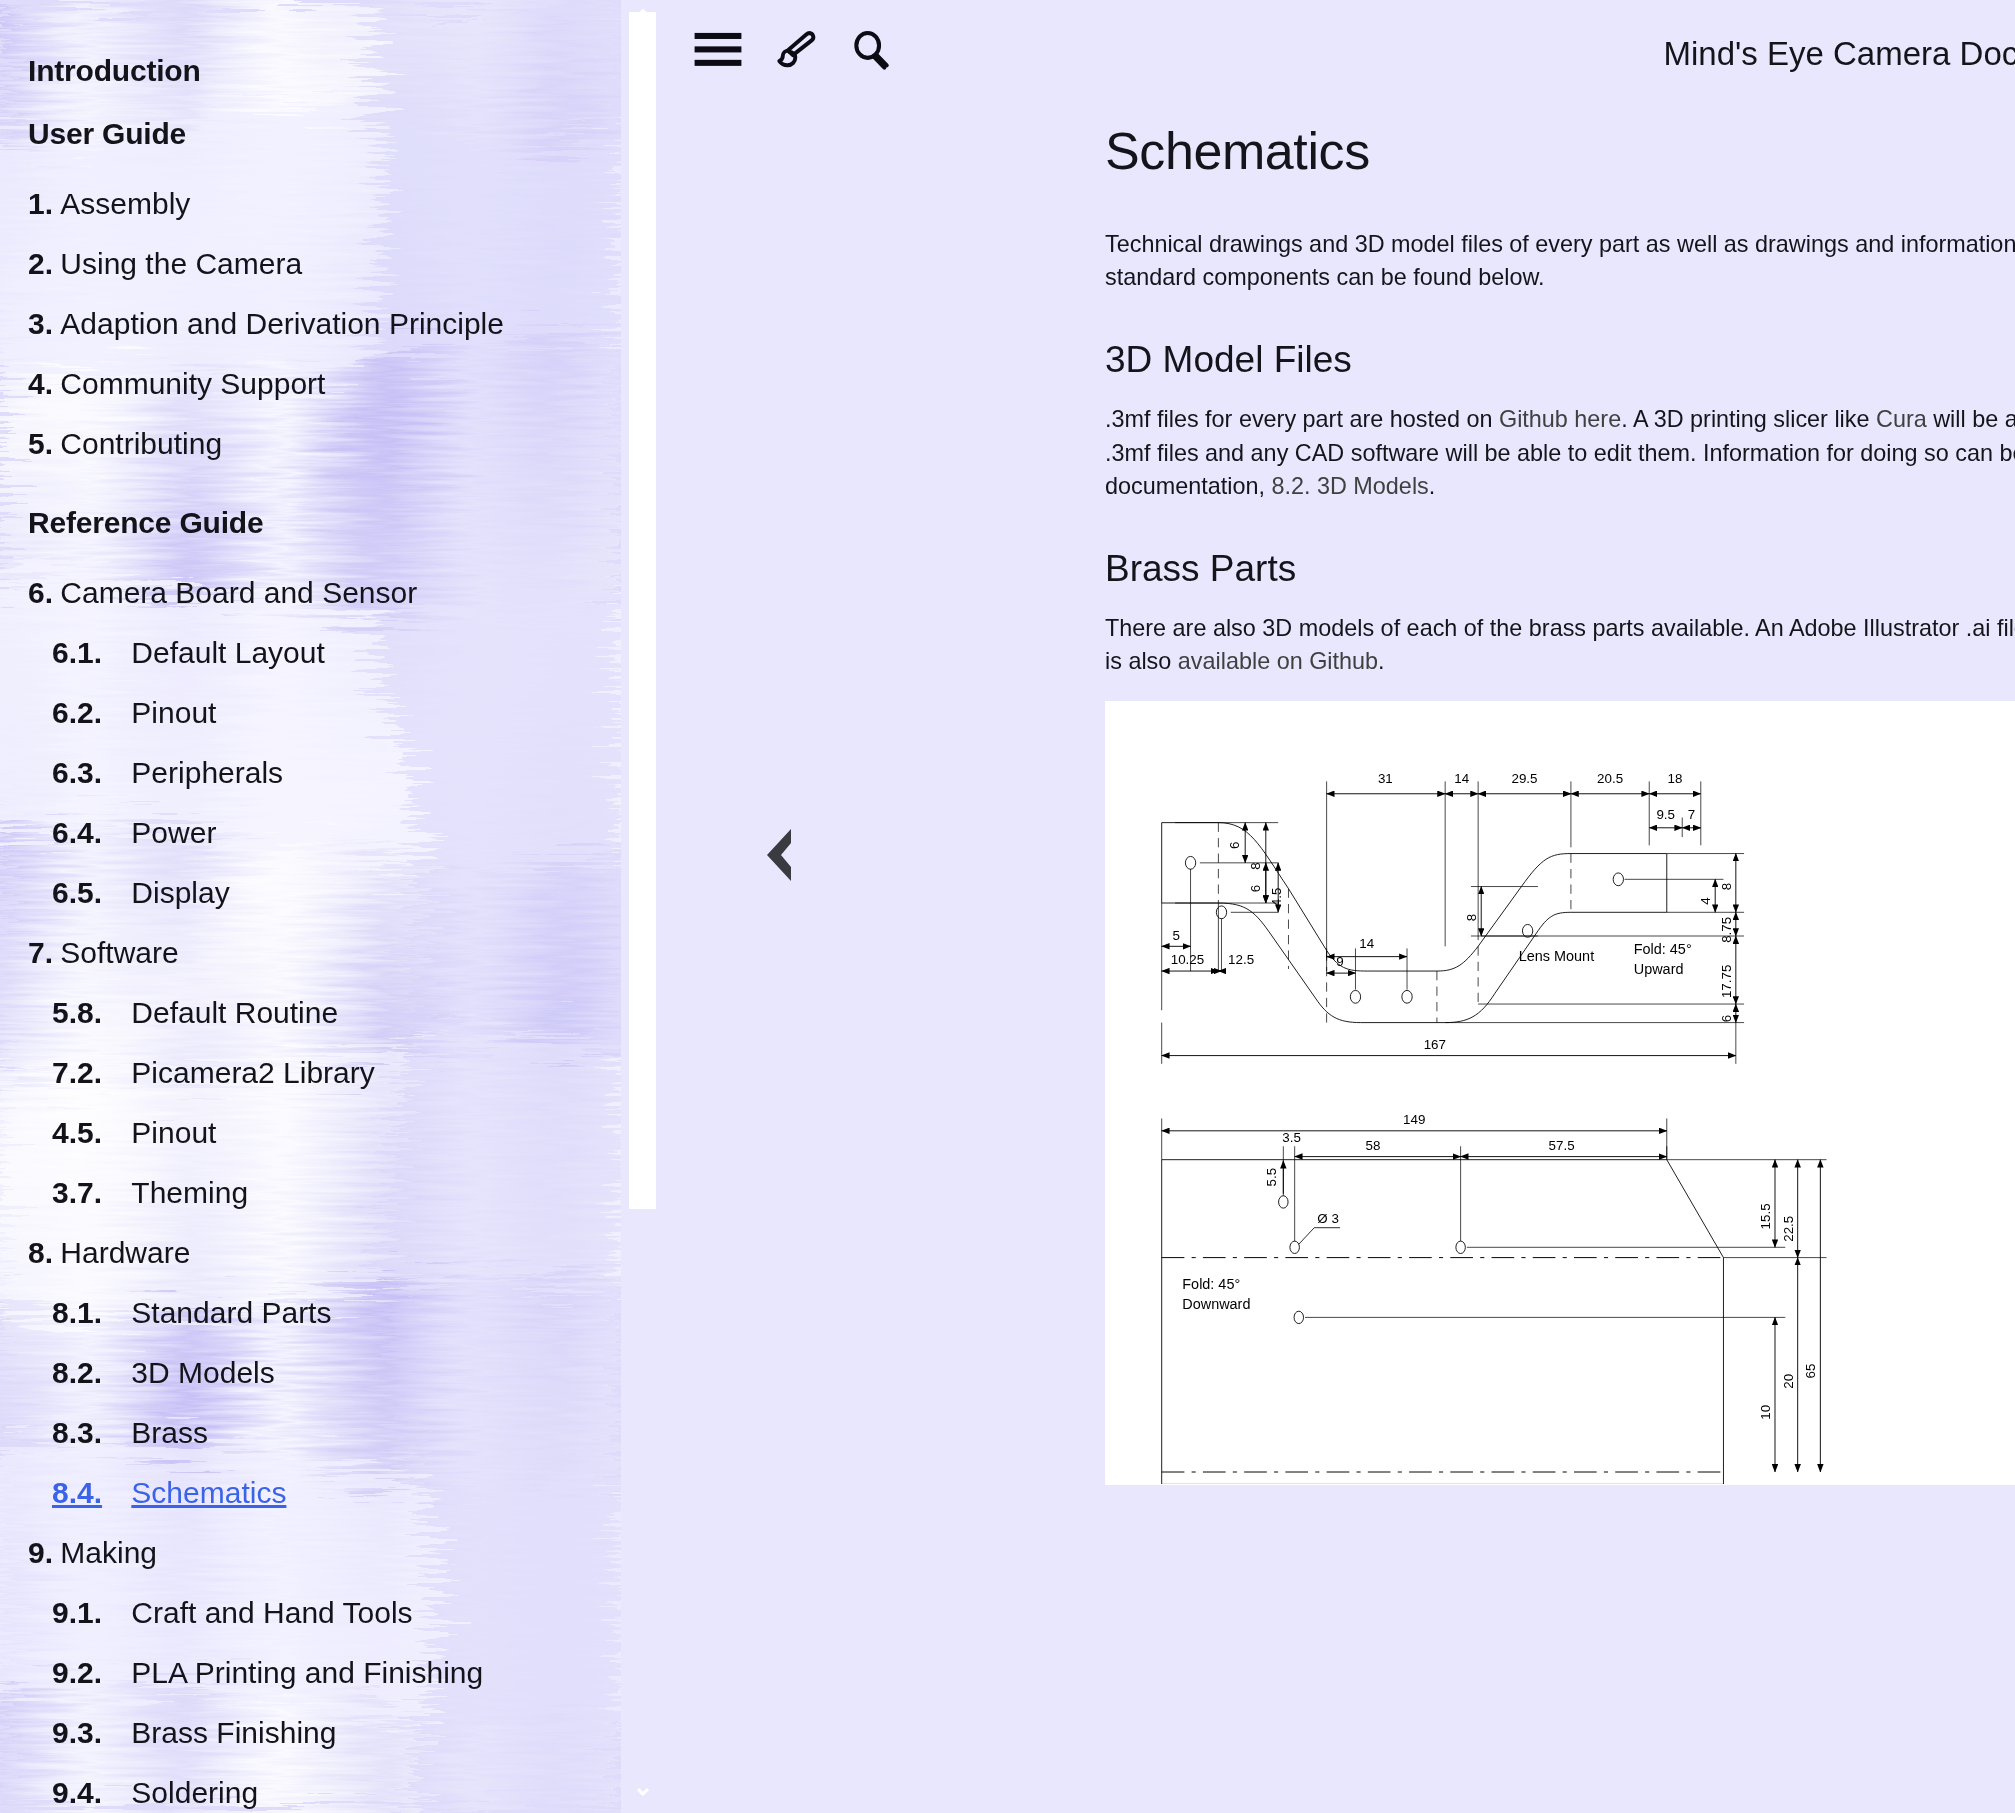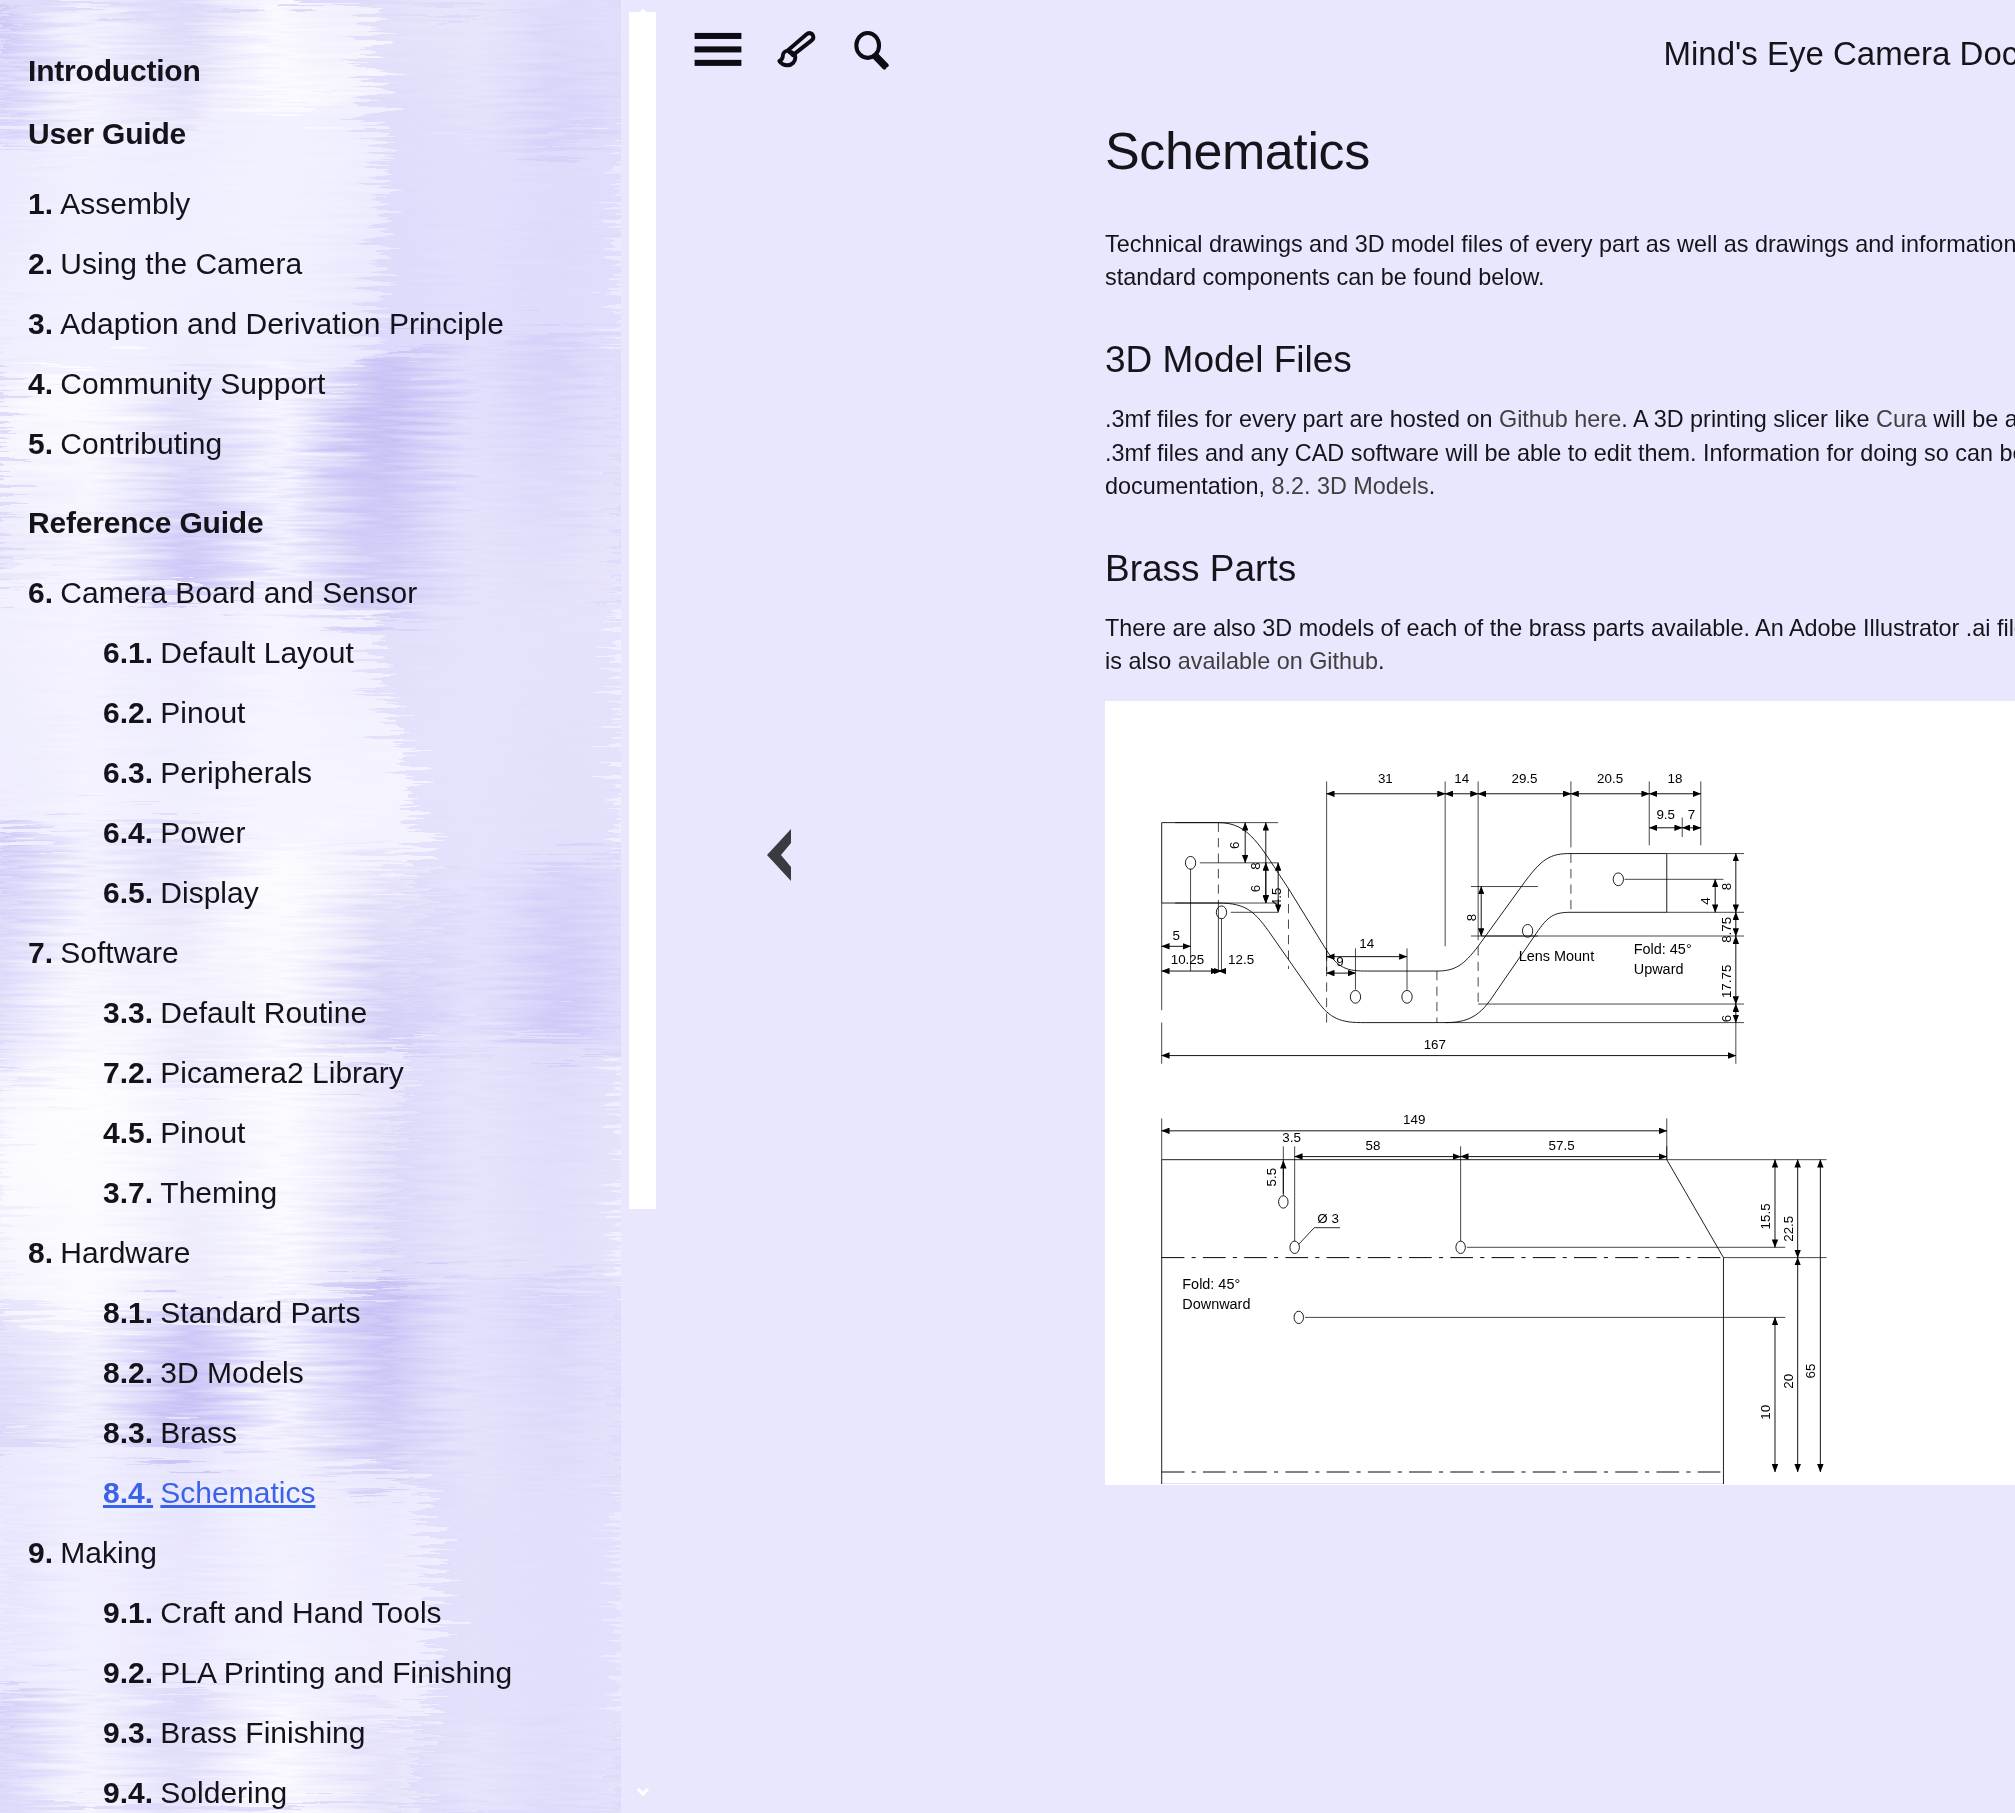--- a/index.html
+++ b/index.html
@@ -31,21 +31,21 @@
   .nav-gap-sm { height:33px; }
   .nav-gap-md { height:40px; }
   .nav-item {
     display:flex; align-items:baseline;
     font-size:30px; line-height:1; color:#14131a;
     margin:0 0 0 4px; padding:0; white-space:nowrap;
     height:60px;
   }
   .nav-item .num { font-weight:700; margin-right:7.3px; }
   .nav-item .lbl { font-weight:400; }
-  .nav-item.lvl2 { margin-left:79px; }
+  .nav-item.lvl2 { margin-left:28px;gap:22px; }
   .nav-item.active .num, .nav-item.active .lbl { color:#3b63e8;text-decoration:underline; }
 
   .sb-chevron {
     position:absolute; z-index:4; left:631px;
     width:24px; height:24px; color:#ffffff;
     font-size:25px; line-height:24px; text-align:center;
     font-weight:700;
   }
   .sb-chevron.up { top:7.3px; }
   .sb-chevron.down { top:1774px; }
@@ -187,21 +187,21 @@
       </div>
       <div class="nav-item lvl2">
         <span class="num">6.5.</span>
         <span class="lbl">Display</span>
       </div>
       <div class="nav-item">
         <span class="num">7.</span>
         <span class="lbl">Software</span>
       </div>
       <div class="nav-item lvl2">
-        <span class="num">3.3.</span>
+        <span class="num">5.8.</span>
         <span class="lbl">Default Routine</span>
       </div>
       <div class="nav-item lvl2">
         <span class="num">7.2.</span>
         <span class="lbl">Picamera2 Library</span>
       </div>
       <div class="nav-item lvl2">
         <span class="num">4.5.</span>
         <span class="lbl">Pinout</span>
       </div>

